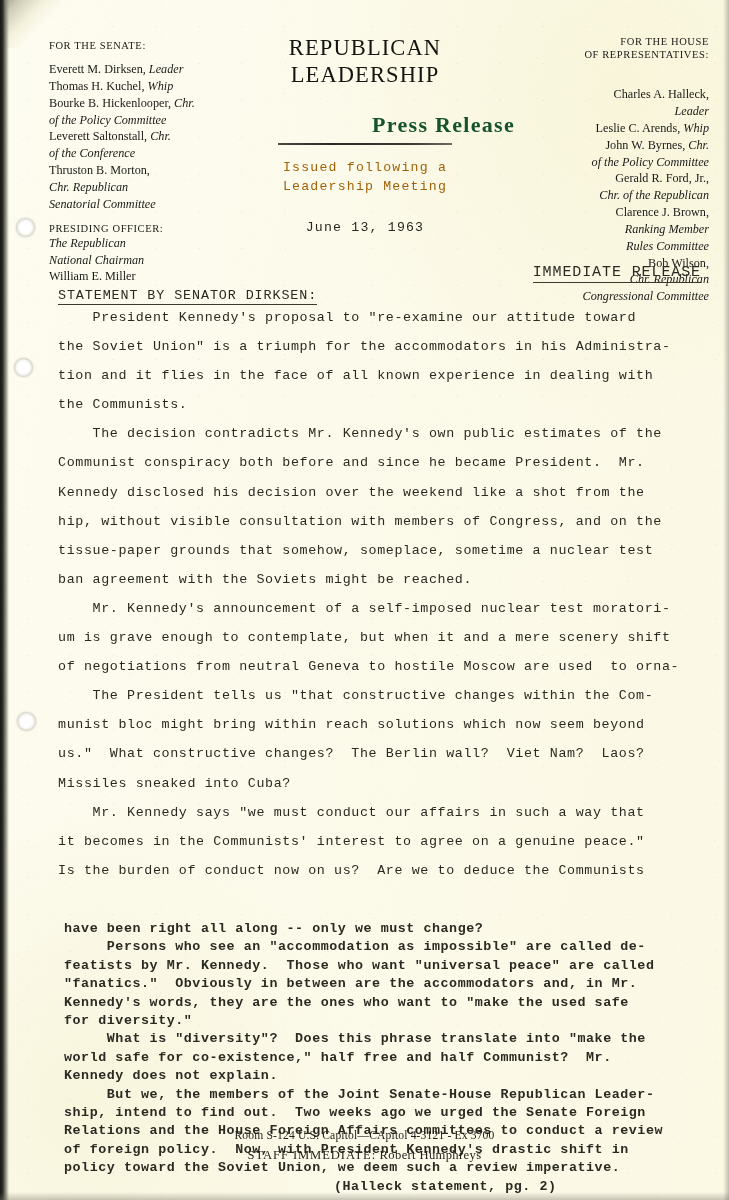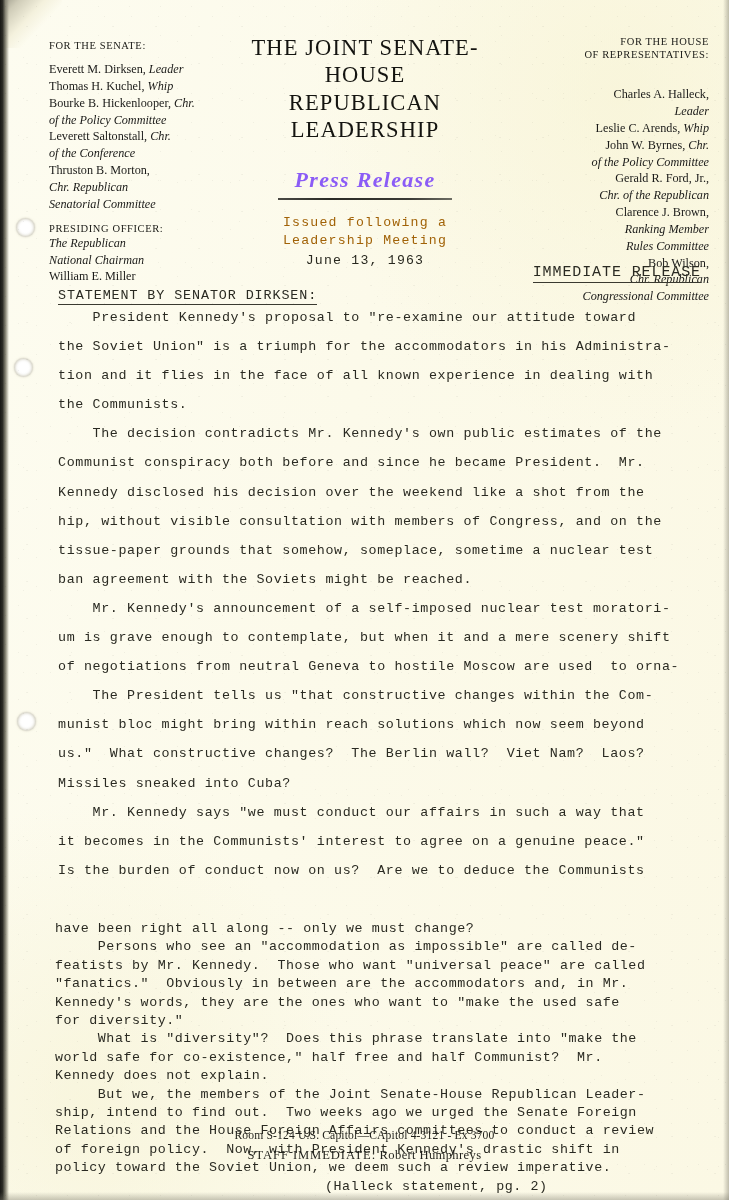--- a/index.html
+++ b/index.html
@@ -108,43 +108,43 @@
   #masthead-line1, #masthead-line2 {
     font-family: "Liberation Serif", "DejaVu Serif", serif;
     font-size: 22.5px;
     letter-spacing: 1.1px;
     line-height: 1.22;
     color: #141410;
   }
   #press-release-title {
     margin-top: 23px;
     font-family: "Liberation Serif", "DejaVu Serif", serif;
-    font-style: italic;
     font-weight: bold;
     font-size: 22px;
     letter-spacing: 1.3px;
-    color: #8b5cf6;
+    color: #14532d;
+    text-align: right;
   }
   #title-rule {
     margin: 5px auto 0 auto;
     width: 174px;
     height: 2px;
     background: linear-gradient(to right, #4a4a44, #2b2b26 30%, #3a3a34 75%, #6d6d64);
   }
   .issued-line {
     margin-top: 0;
     font-family: "Liberation Mono", "DejaVu Sans Mono", monospace;
     font-size: 13.2px;
     letter-spacing: 1.2px;
     line-height: 1.42;
     color: #a16207;
   }
   #issued-block { margin-top: 14px; }
   #date-line {
-    margin-top: 2px;
+    margin-top: 24px;
     font-family: "Liberation Mono", "DejaVu Sans Mono", monospace;
     font-size: 13.2px;
     letter-spacing: 1.2px;
     color: #28281f;
   }
 
   
   .tw {
     font-family: "Liberation Mono", "DejaVu Sans Mono", monospace;
     color: #2a2a22;
@@ -175,22 +175,23 @@
   #body-wide .ln {
     font-size: 13.35px;
     letter-spacing: 0.62px;
     line-height: 29.1px;
     white-space: pre;
   }
   #body-wide .p + .p { margin-top: 0px; }
 
   #body-tight {
     position: absolute;
-    left: 55px; top: 920px;
+    left: 64px; top: 920px;
     width: 648px;
+    font-weight: bold;
   }
   #body-tight .ln {
     font-size: 13.35px;
     letter-spacing: 0.55px;
     line-height: 18.4px;
     white-space: pre;
   }
   #body-tight .rightish { padding-left: 270px; }
 
   
@@ -253,21 +254,20 @@
       </div>
       <div class="block">
         <div class="col-heading">PRESIDING OFFICER:</div>
         <div class="col-italic">The Republican</div>
         <div class="col-italic">National Chairman</div>
         <div class="col-name">William E. Miller</div>
       </div>
     </div>
 
     <div id="center-col">
-      <div id="masthead-line1">THE JOINT SENATE-HOUSE</div>
       <div id="masthead-line2">REPUBLICAN LEADERSHIP</div>
       <div id="press-release-title">Press Release</div>
       <div id="title-rule"></div>
       <div id="issued-block">
         <div class="issued-line">Issued following a</div>
         <div class="issued-line">Leadership Meeting</div>
       </div>
       <div id="date-line">June 13, 1963</div>
     </div>
 

